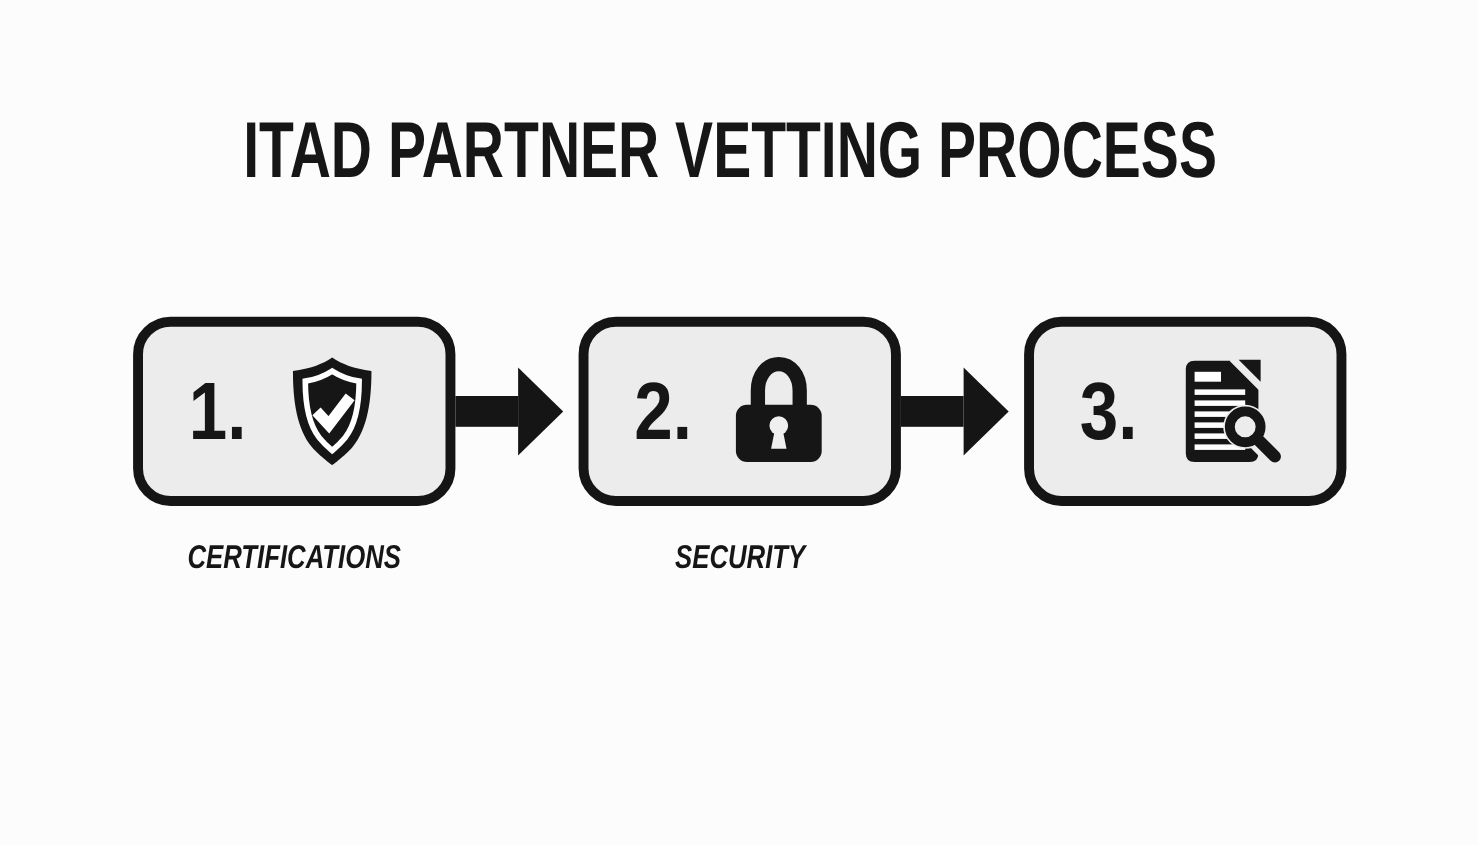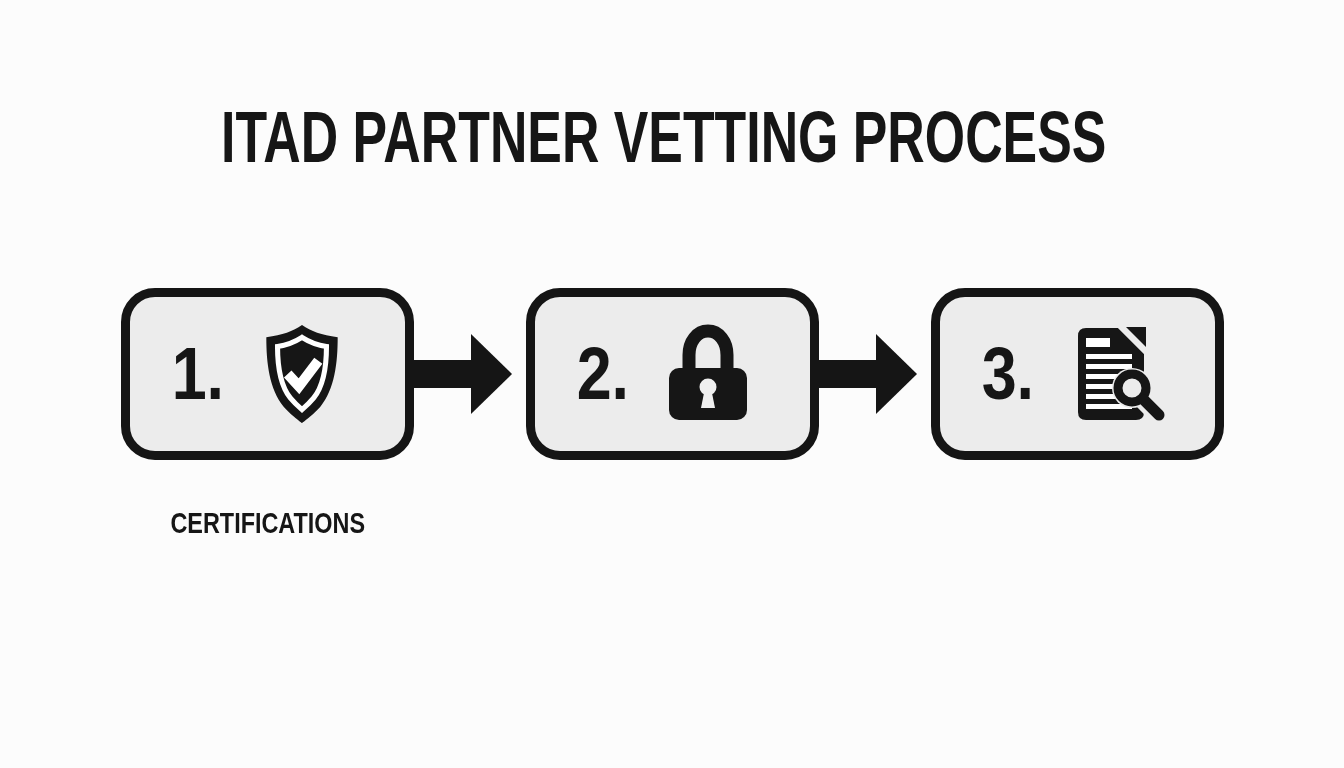--- a/index.html
+++ b/index.html
@@ -27,21 +27,21 @@
   }
   .num{
     width:92px;text-align:center;line-height:1;
   }
   .num span{
     display:inline-block;font-size:74px;font-weight:bold;
     transform:scaleX(0.85);transform-origin:center;
   }
   .icon{margin-left:16px;display:flex;align-items:center;}
   .step-label{
-    margin-top:48px;line-height:1;white-space:nowrap;
+    margin-top:32px;line-height:1;white-space:nowrap;font-style:italic;
   }
   .step-label span{
     display:inline-block;font-size:30px;font-weight:bold;
     transform:scaleX(0.78);transform-origin:center;
   }
   .arrow{width:112px;height:172px;display:flex;align-items:center;}
   .arrow .shaft{flex:1;height:28px;background:#151515;}
   .arrow .head{
     width:0;height:0;margin-right:14px;
     border-top:40px solid transparent;border-bottom:40px solid transparent;
@@ -87,20 +87,23 @@
       </div>
       <div class="icon">
         <svg width="86" height="100" viewBox="0 0 86 100">
           <path fill="none" stroke="#161616" stroke-width="13" d="M24 50 L24 31 C24 17.5 32 7 43 7 C54 7 62 17.5 62 31 L62 50"></path>
           <rect x="4" y="44" width="78" height="52" rx="10" fill="#161616"></rect>
           <circle cx="43" cy="63" r="8.5" fill="#efefef"></circle>
           <polygon points="39,69 47,69 50,84 36,84" fill="#efefef"></polygon>
         </svg>
       </div>
     </div>
+    <div class="step-label">
+      <span>SECURITY</span>
+    </div>
   </div>
 
   <div class="arrow">
     <div class="shaft"></div>
     <div class="head"></div>
   </div>
 
   <div class="step">
     <div class="box">
       <div class="num">

